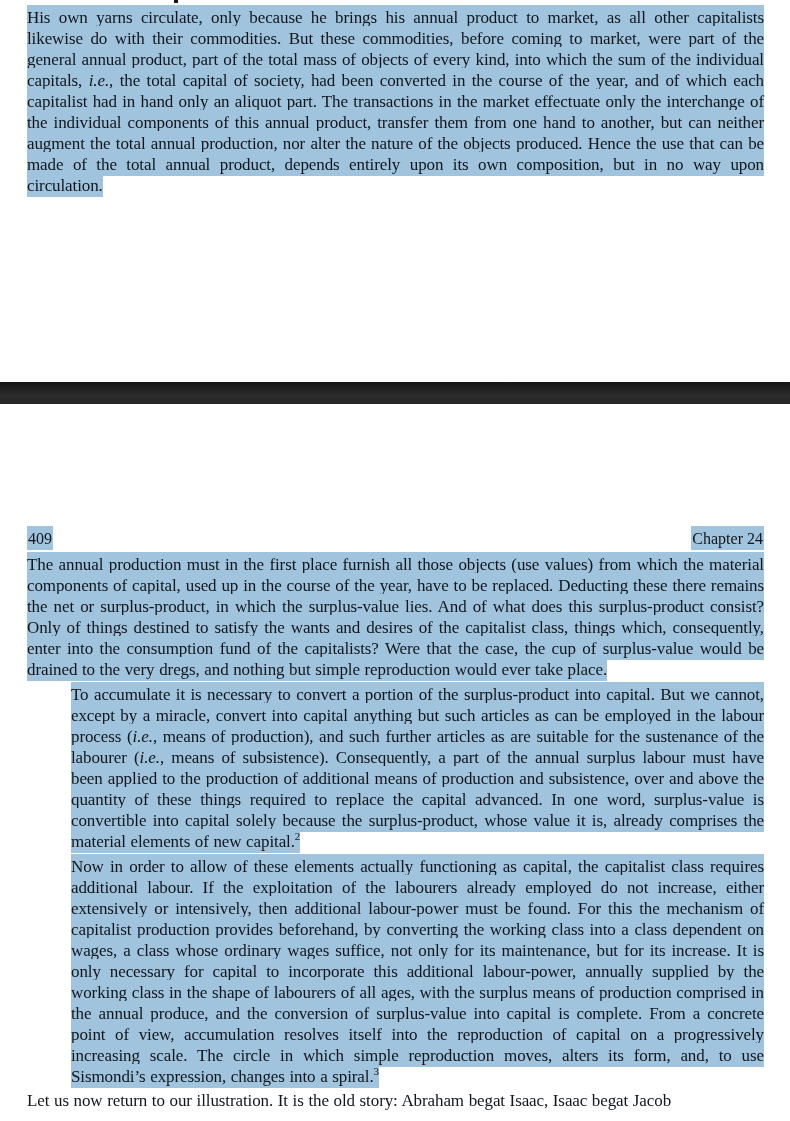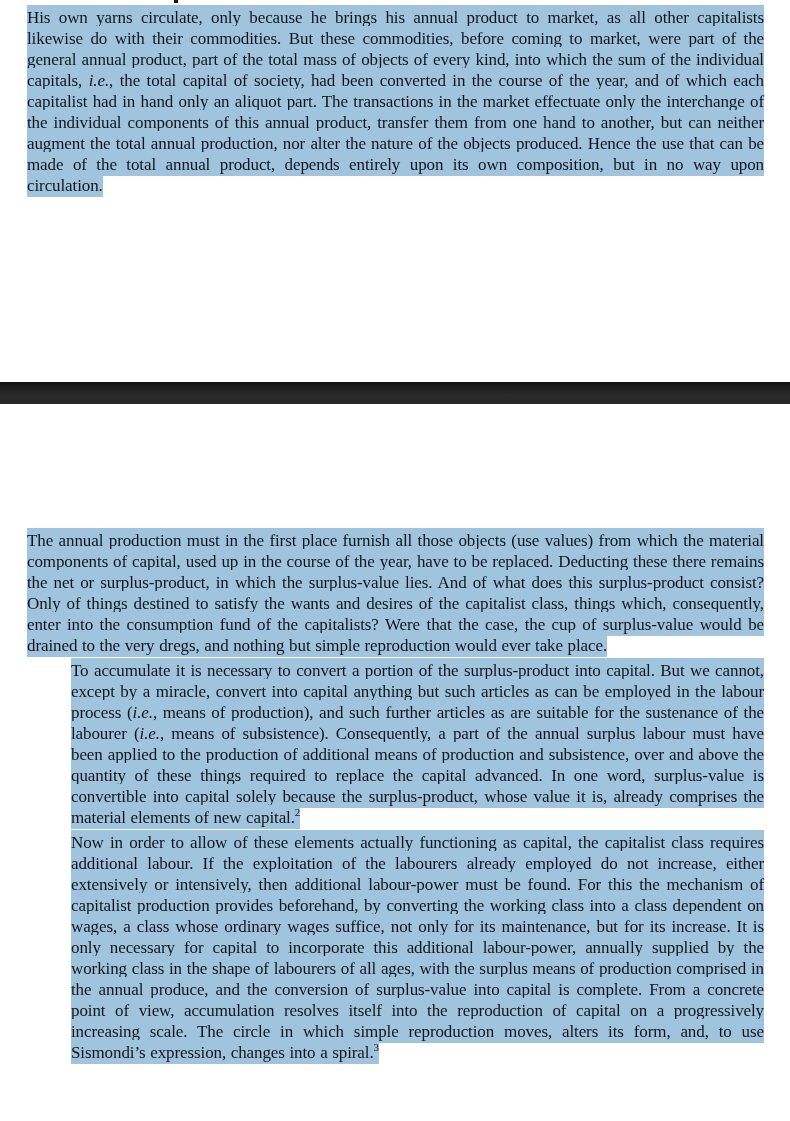--- a/index.html
+++ b/index.html
@@ -73,23 +73,28 @@
   <div class="descender-artifact"></div>
 
   <div class="page1-block textcol">
     <p class="body-par"><span class="hl"><span>His own yarns circulate, only because he brings his annual product to market, as all other capitalists likewise do with their commodities. But these commodities, before coming to market, were part of the general annual product, part of the total mass of objects of every kind, into which the sum of the individual capitals, </span><i>i.e.</i><span>, the total capital of society, had been converted in the course of the year, and of which each capitalist had in hand only an aliquot part. The transactions in the market effectuate only the interchange of the individual components of this annual product, transfer them from one hand to another, but can neither augment the total annual production, nor alter the nature of the objects produced. Hence the use that can be made of the total annual product, depends entirely upon its own composition, but in no way upon circulation.</span></span></p>
   </div>
 
   <div class="page-separator"></div>
 
   <div class="page2-block textcol">
 
+    <div class="page-headline">
+      <span class="hl">409</span>
+      <span class="hl">Chapter 24</span>
+    </div>
 
     <p class="body-par par-a"><span class="hl"><span>The annual production must in the first place furnish all those objects (use values) from which the material components of capital, used up in the course of the year, have to be replaced. Deducting these there remains the net or surplus-product, in which the surplus-value lies. And of what does this surplus-product consist? Only of things destined to satisfy the wants and desires of the capitalist class, things which, consequently, enter into the consumption fund of the capitalists? Were that the case, the cup of surplus-value would be drained to the very dregs, and nothing but simple reproduction would ever take place.</span></span></p>
 
     <p class="body-par par-gap"><span class="hl"><span>To accumulate it is necessary to convert a portion of the surplus-product into capital. But we cannot, except by a miracle, convert into capital anything but such articles as can be employed in the labour process (</span><i>i.e.</i><span>, means of production), and such further articles as are suitable for the sustenance of the labourer (</span><i>i.e.</i><span>, means of subsistence). Consequently, a part of the annual surplus labour must have been applied to the production of additional means of production and subsistence, over and above the quantity of these things required to replace the capital advanced. In one word, surplus-value is convertible into capital solely because the surplus-product, whose value it is, already comprises the material elements of new capital.</span><sup class="fn">2</sup></span></p>
 
     <p class="body-par par-gap"><span class="hl"><span>Now in order to allow of these elements actually functioning as capital, the capitalist class requires additional labour. If the exploitation of the labourers already employed do not increase, either extensively or intensively, then additional labour-power must be found. For this the mechanism of capitalist production provides beforehand, by converting the working class into a class dependent on wages, a class whose ordinary wages suffice, not only for its maintenance, but for its increase. It is only necessary for capital to incorporate this additional labour-power, annually supplied by the working class in the shape of labourers of all ages, with the surplus means of production comprised in the annual produce, and the conversion of surplus-value into capital is complete. From a concrete point of view, accumulation resolves itself into the reproduction of capital on a progressively increasing scale. The circle in which simple reproduction moves, alters its form, and, to use Sismondi’s expression, changes into a spiral.</span><sup class="fn">3</sup></span></p>
 
+    <p class="body-par partial-line"><span>Let us now return to our illustration. It is the old story: Abraham begat Isaac, Isaac begat Jacob</span></p>
 
   </div>
 
 </div>
 
 </body></html>

